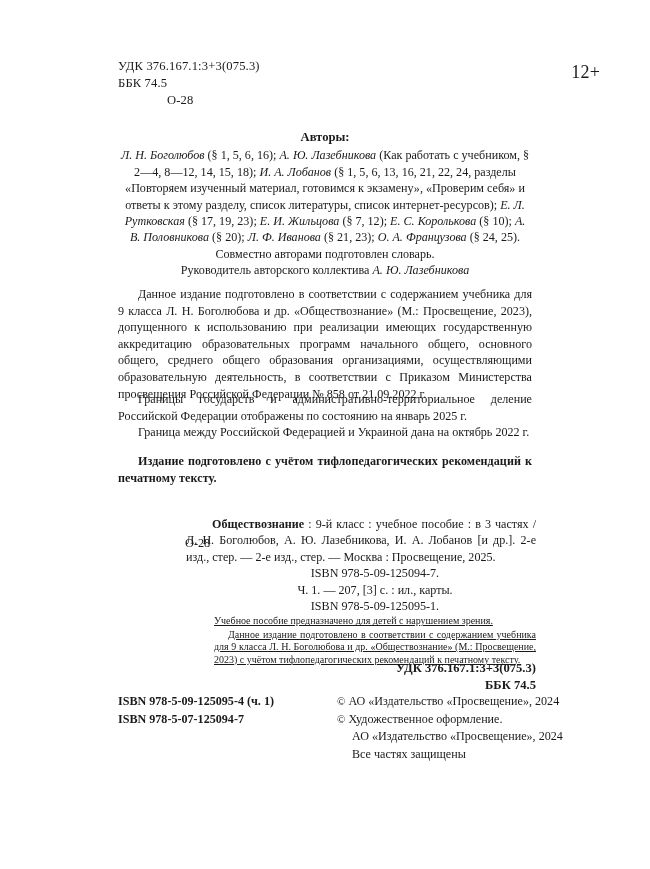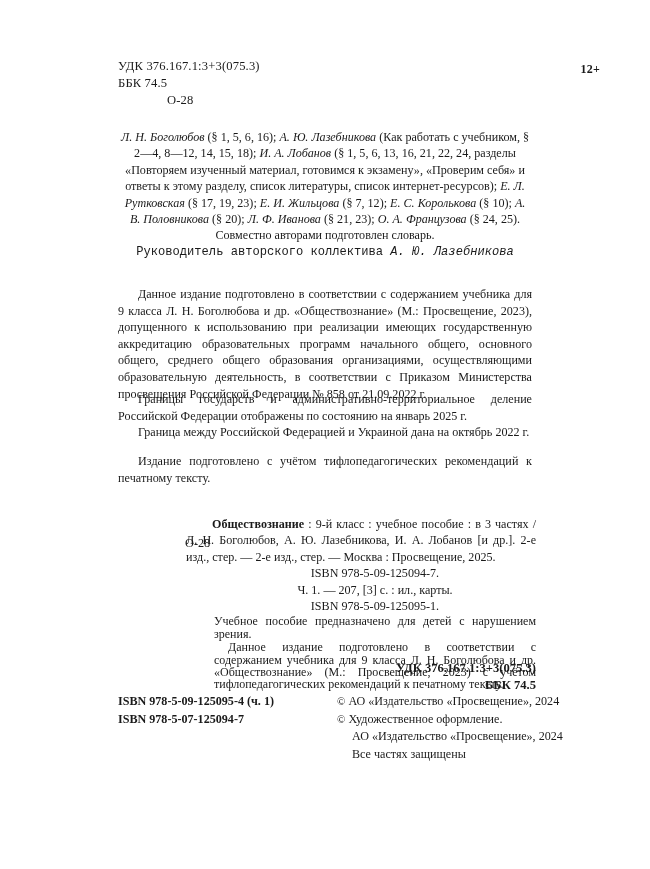--- a/index.html
+++ b/index.html
@@ -39,22 +39,22 @@
     line-height: 17px;
     letter-spacing: 0.15px;
     white-space: nowrap;
   }
   .udk-line { display: block; }
   .udk-line.indented { padding-left: 49px; }
 
   .age-badge {
     position: absolute;
     right: 50px; top: 4px;
-    font-size: 12px;
-    font-weight: bold;
+    font-size: 18px;
+    font-weight: normal;
     letter-spacing: 0.2px;
   }
 
   
   .authors-block {
     position: absolute;
     left: 118px; top: 129px;
     width: 414px;
     font-size: 12.1px;
     line-height: 16.4px;
@@ -66,21 +66,20 @@
     margin-bottom: 2px;
   }
   .authors-body {
     text-align: center;
     text-align-last: center;
   }
   .authors-body i { font-style: italic; }
   .authors-lead {
     text-align: center;
     margin-top: 0px;
-    font-family: Liberation Mono, monospace;
   }
 
   
   .para-block {
     position: absolute;
     left: 118px;
     width: 414px;
     font-size: 12.1px;
     line-height: 16.6px;
     text-align: justify;
@@ -88,21 +87,21 @@
   .para {
     text-indent: 20px;
     margin: 0;
   }
   .para + .para { margin-top: 0px; }
 
   #para-main { top: 286px; }
   #para-borders { top: 391px; }
   #para-tiflo {
     top: 453px;
-    font-weight: normal;
+    font-weight: bold;
     letter-spacing: 0.05px;
   }
 
   
   .cip {
     position: absolute;
     left: 186px; top: 516px;
     width: 350px;
     font-size: 12.1px;
     line-height: 16.4px;
@@ -114,24 +113,25 @@
     font-size: 12.3px;
   }
   .cip-main { text-indent: 26px; }
   .cip-main b { font-weight: bold; }
   .cip-isbn {
     padding-left: 28px;
     text-align: center;
   }
   .cip-note {
     padding-left: 28px;
-    font-size: 12px;
+    font-size: 10px;
     line-height: 12.4px;
     text-align: justify;
     margin-top: 1px;
+    text-decoration: underline;
   }
   .cip-note .nindent { text-indent: 14px; display: block; }
 
   .cip-udk {
     position: absolute;
     left: 186px; top: 660px;
     width: 350px;
     text-align: right;
     font-size: 12.6px;
     font-weight: bold;
@@ -171,20 +171,21 @@
   <div class="header-row">
     <div class="udk-block">
       <span class="udk-line">УДК 376.167.1:3+3(075.3)</span>
       <span class="udk-line">ББК 74.5</span>
       <span class="udk-line indented">О-28</span>
     </div>
     <div class="age-badge">12+</div>
   </div>
 
   <div class="authors-block">
+    <div class="authors-title">Авторы:</div>
     <div class="authors-body"><i>Л. Н. Боголюбов</i> (§ 1, 5, 6, 16); <i>А. Ю. Лазебникова</i> (Как работать с учебником, § 2—4, 8—12, 14, 15, 18); <i>И. А. Лобанов</i> (§ 1, 5, 6, 13, 16, 21, 22, 24, разделы «Повторяем изученный материал, готовимся к экзамену», «Проверим себя» и ответы к этому разделу, список литературы, список интернет-ресурсов); <i>Е. Л. Рутковская</i> (§ 17, 19, 23); <i>Е. И. Жильцова</i> (§ 7, 12); <i>Е. С. Королькова</i> (§ 10); <i>А. В. Половникова</i> (§ 20); <i>Л. Ф. Иванова</i> (§ 21, 23); <i>О. А. Французова</i> (§ 24, 25). Совместно авторами подготовлен словарь.</div>
     <div class="authors-lead">Руководитель авторского коллектива <i>А. Ю. Лазебникова</i></div>
   </div>
 
   <div class="para-block" id="para-main">
     <p class="para">Данное издание подготовлено в соответствии с содержанием учебника для 9 класса Л. Н. Боголюбова и др. «Обществознание» (М.: Просвещение, 2023), допущенного к использованию при реализации имеющих государственную аккредитацию образовательных программ начального общего, основного общего, среднего общего образования организациями, осуществляющими образовательную деятельность, в соответствии с Приказом Министерства просвещения Российской Федерации № 858 от 21.09.2022 г.</p>
   </div>
 
   <div class="para-block" id="para-borders">
     <p class="para">Границы государств и административно-территориальное деление Российской Федерации отображены по состоянию на январь 2025 г.</p>

